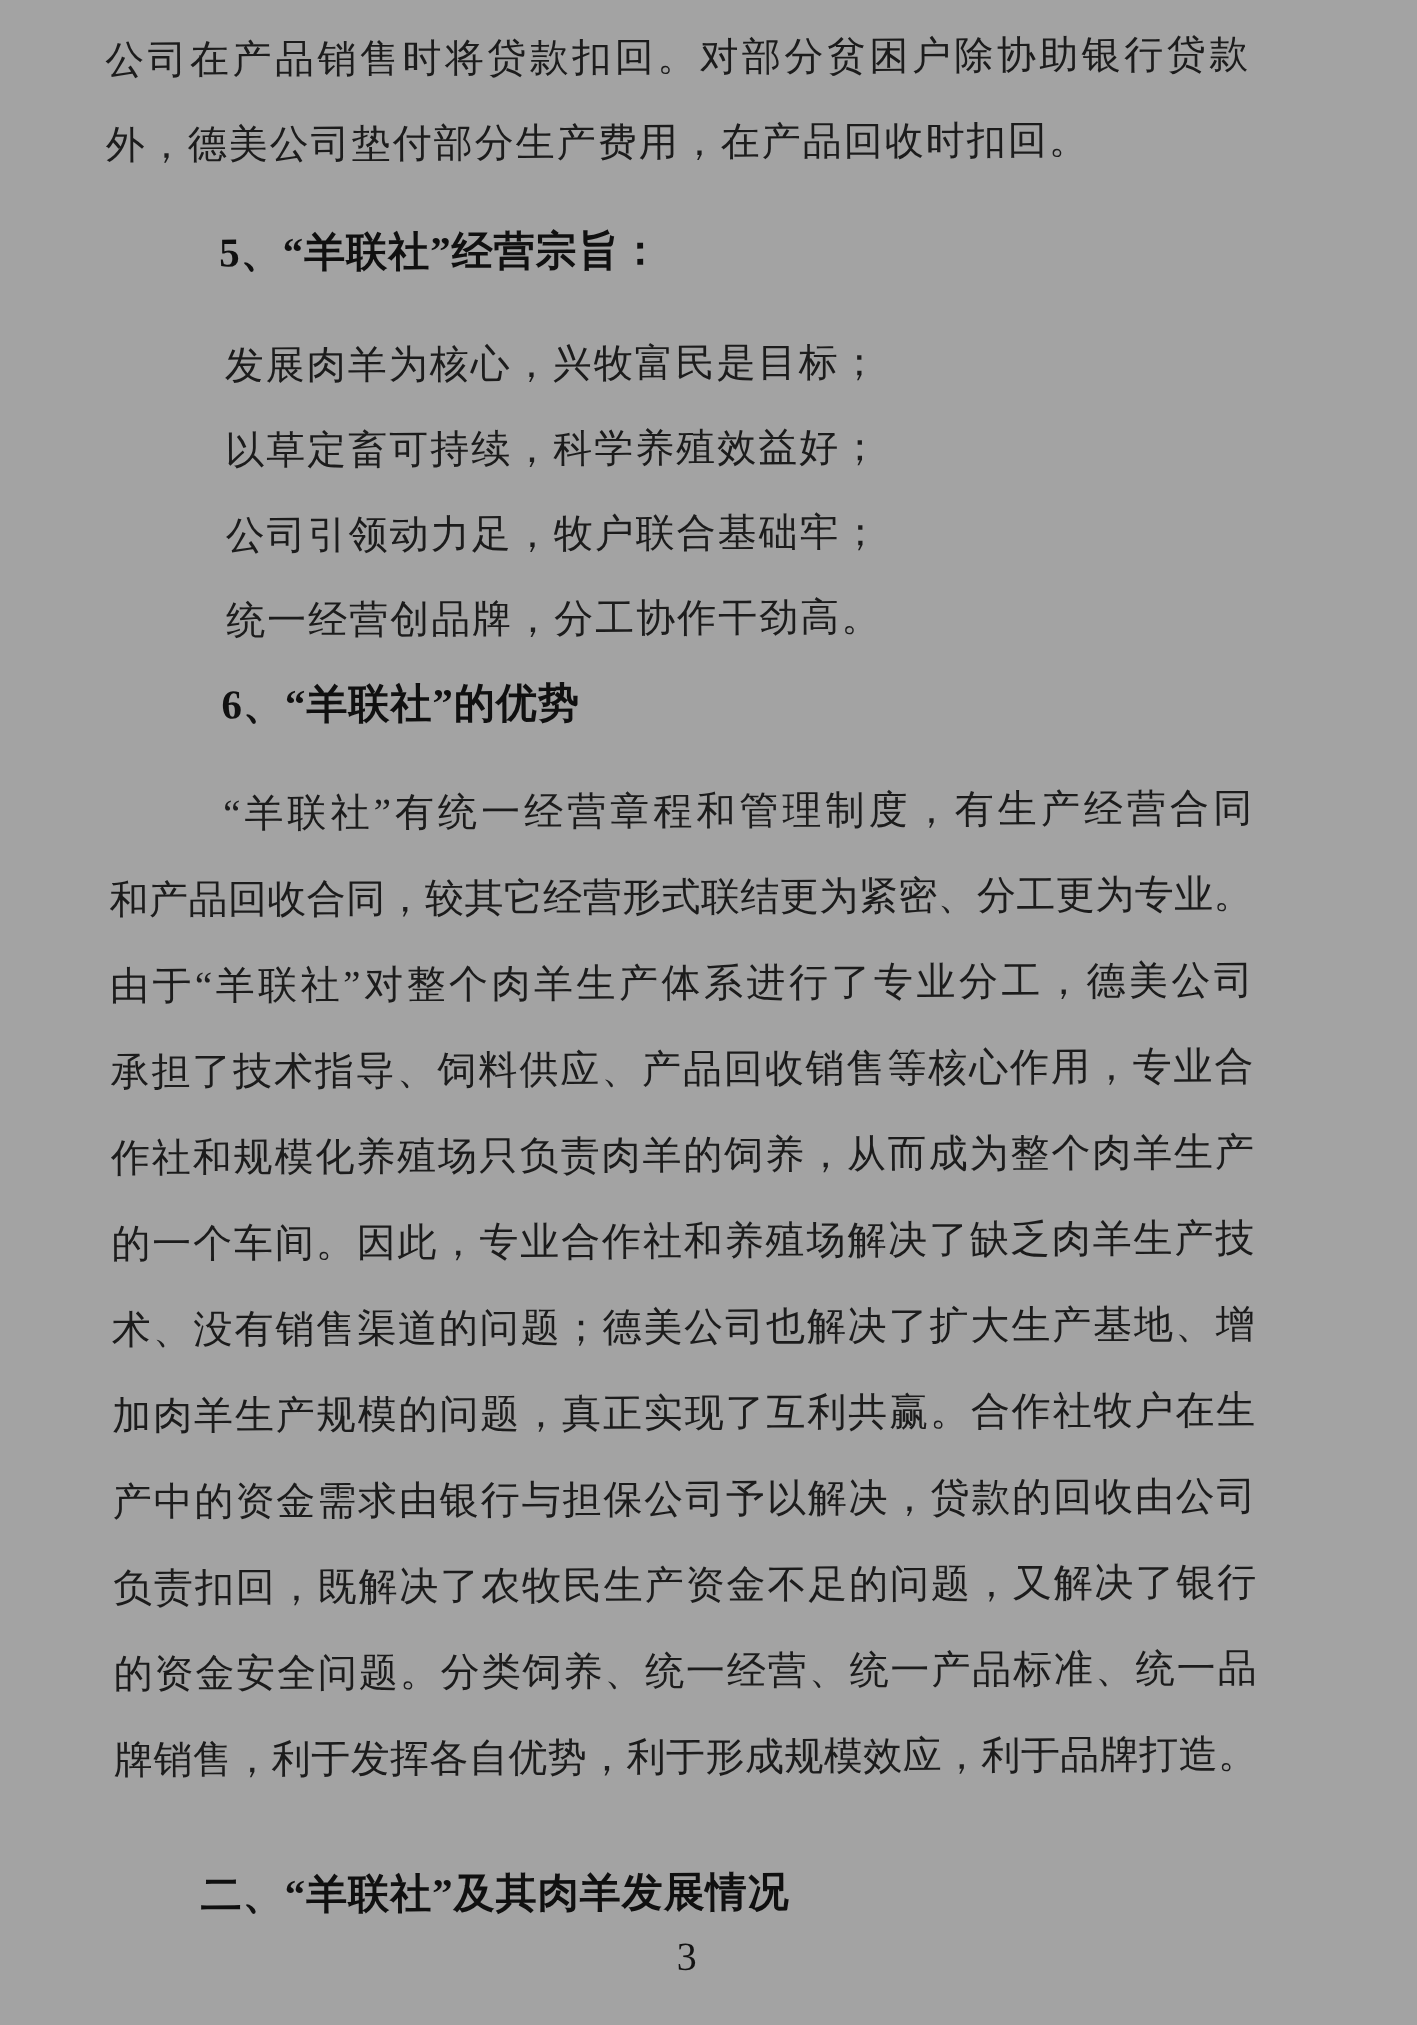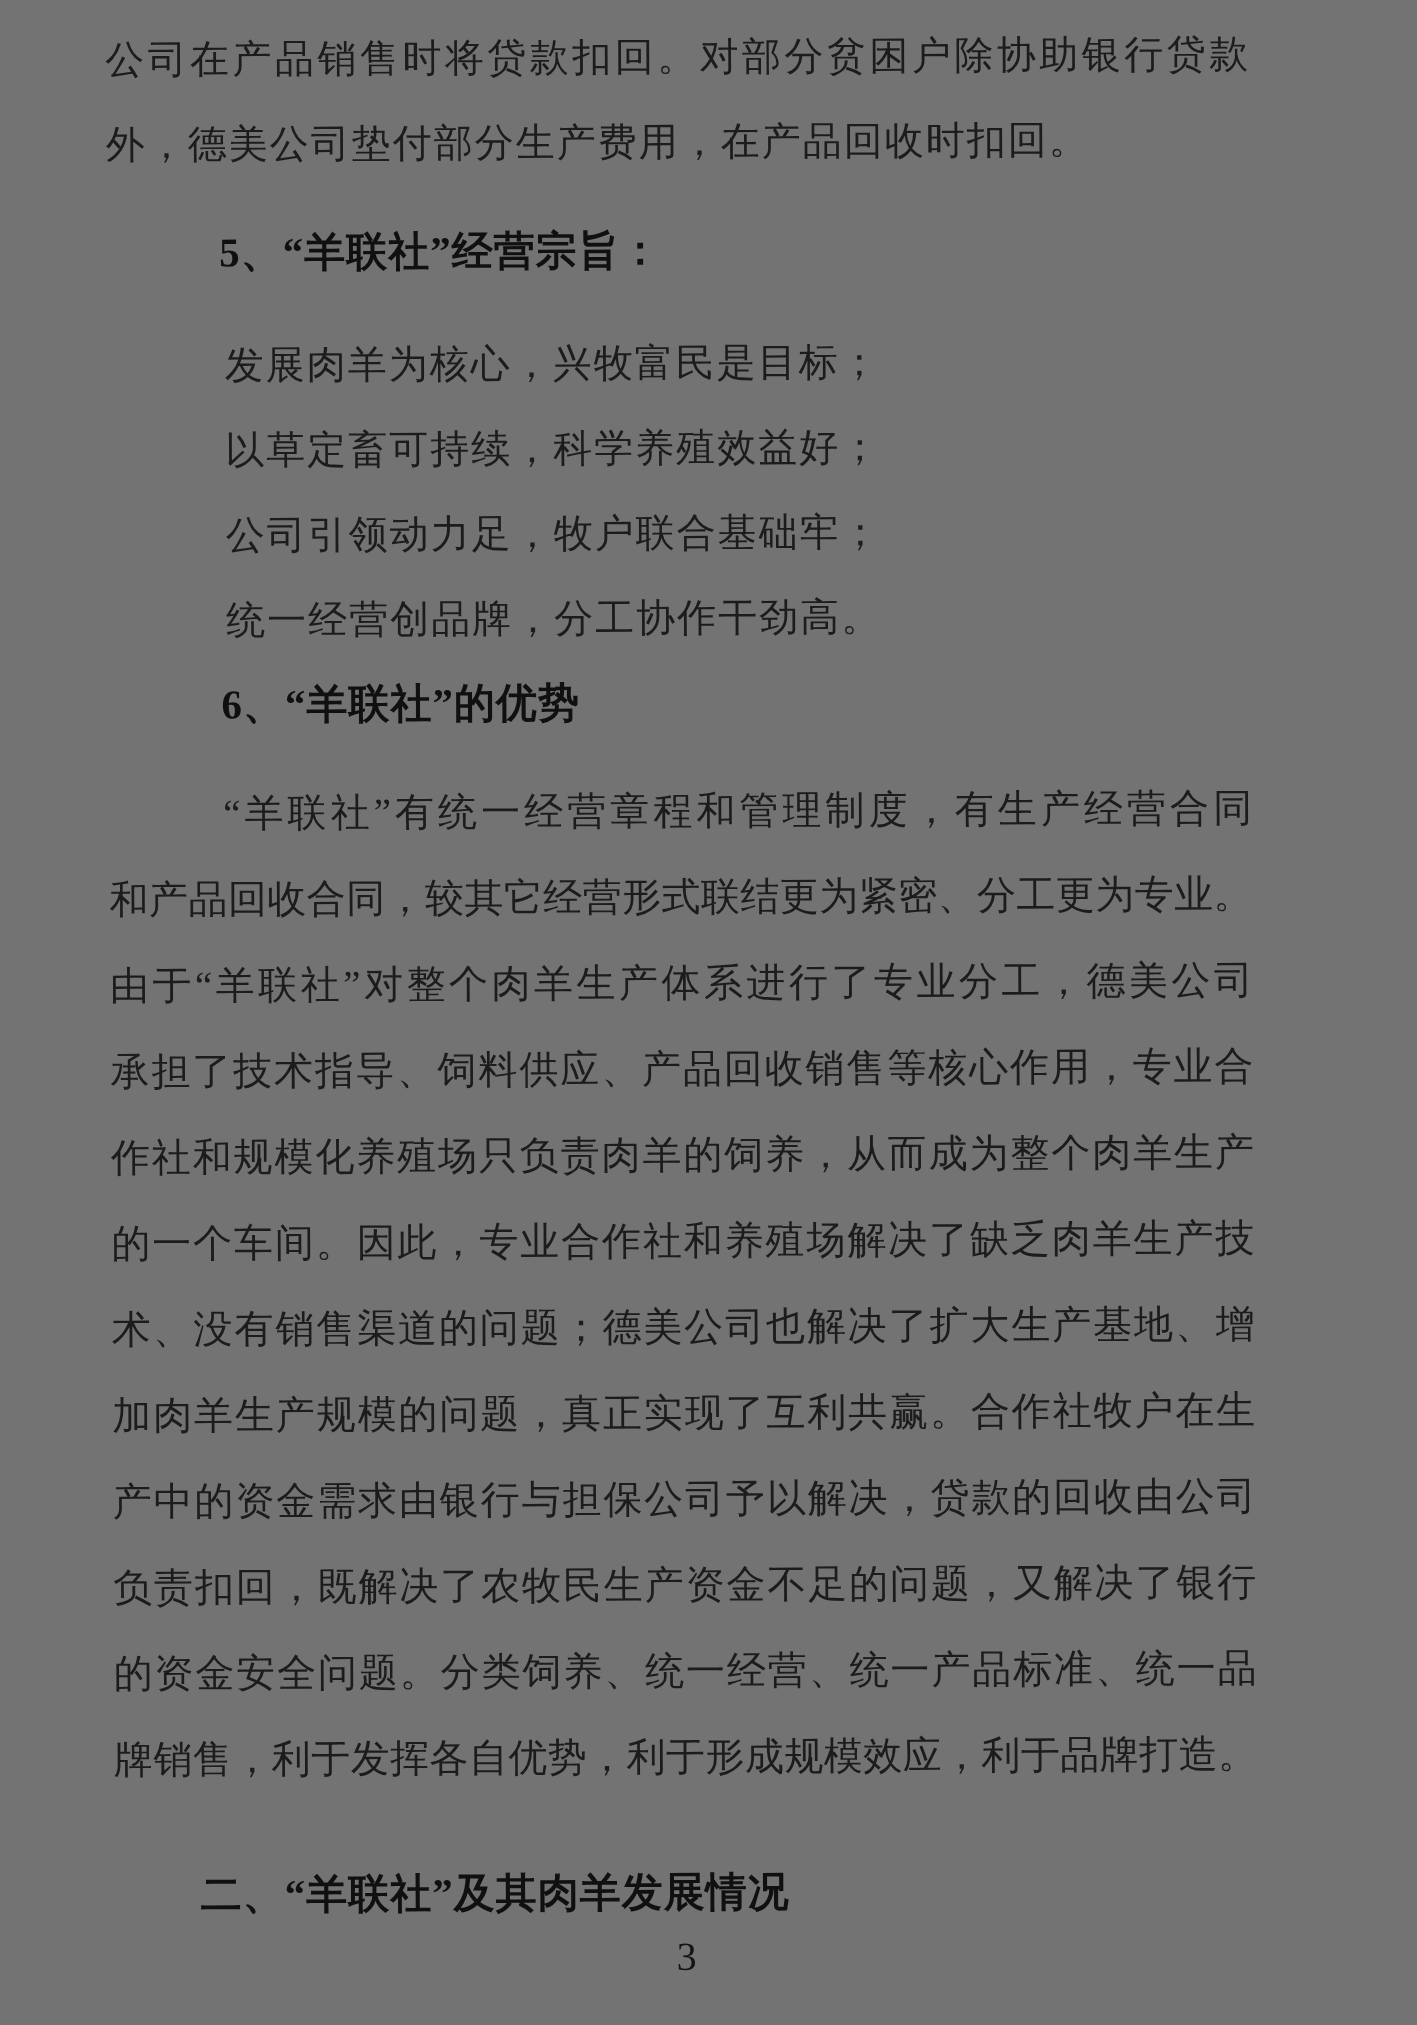--- a/index.html
+++ b/index.html
@@ -12,21 +12,21 @@
     height: 2025px;
     position: relative;
     overflow: hidden;
     font-family: "Liberation Serif", "DejaVu Serif", serif;
   }
   .page {
     position: absolute;
     left: 0; top: 0;
     width: 1417px;
     height: 2025px;
-    background: #737373;
+    background: #a3a3a3;
   }
   
   .col {
     position: absolute;
     left: 110px;
     top: 0;
     width: 1143px;
     transform: rotate(-0.3deg);
     transform-origin: 50% 50%;
     color: #1c1c1c;

